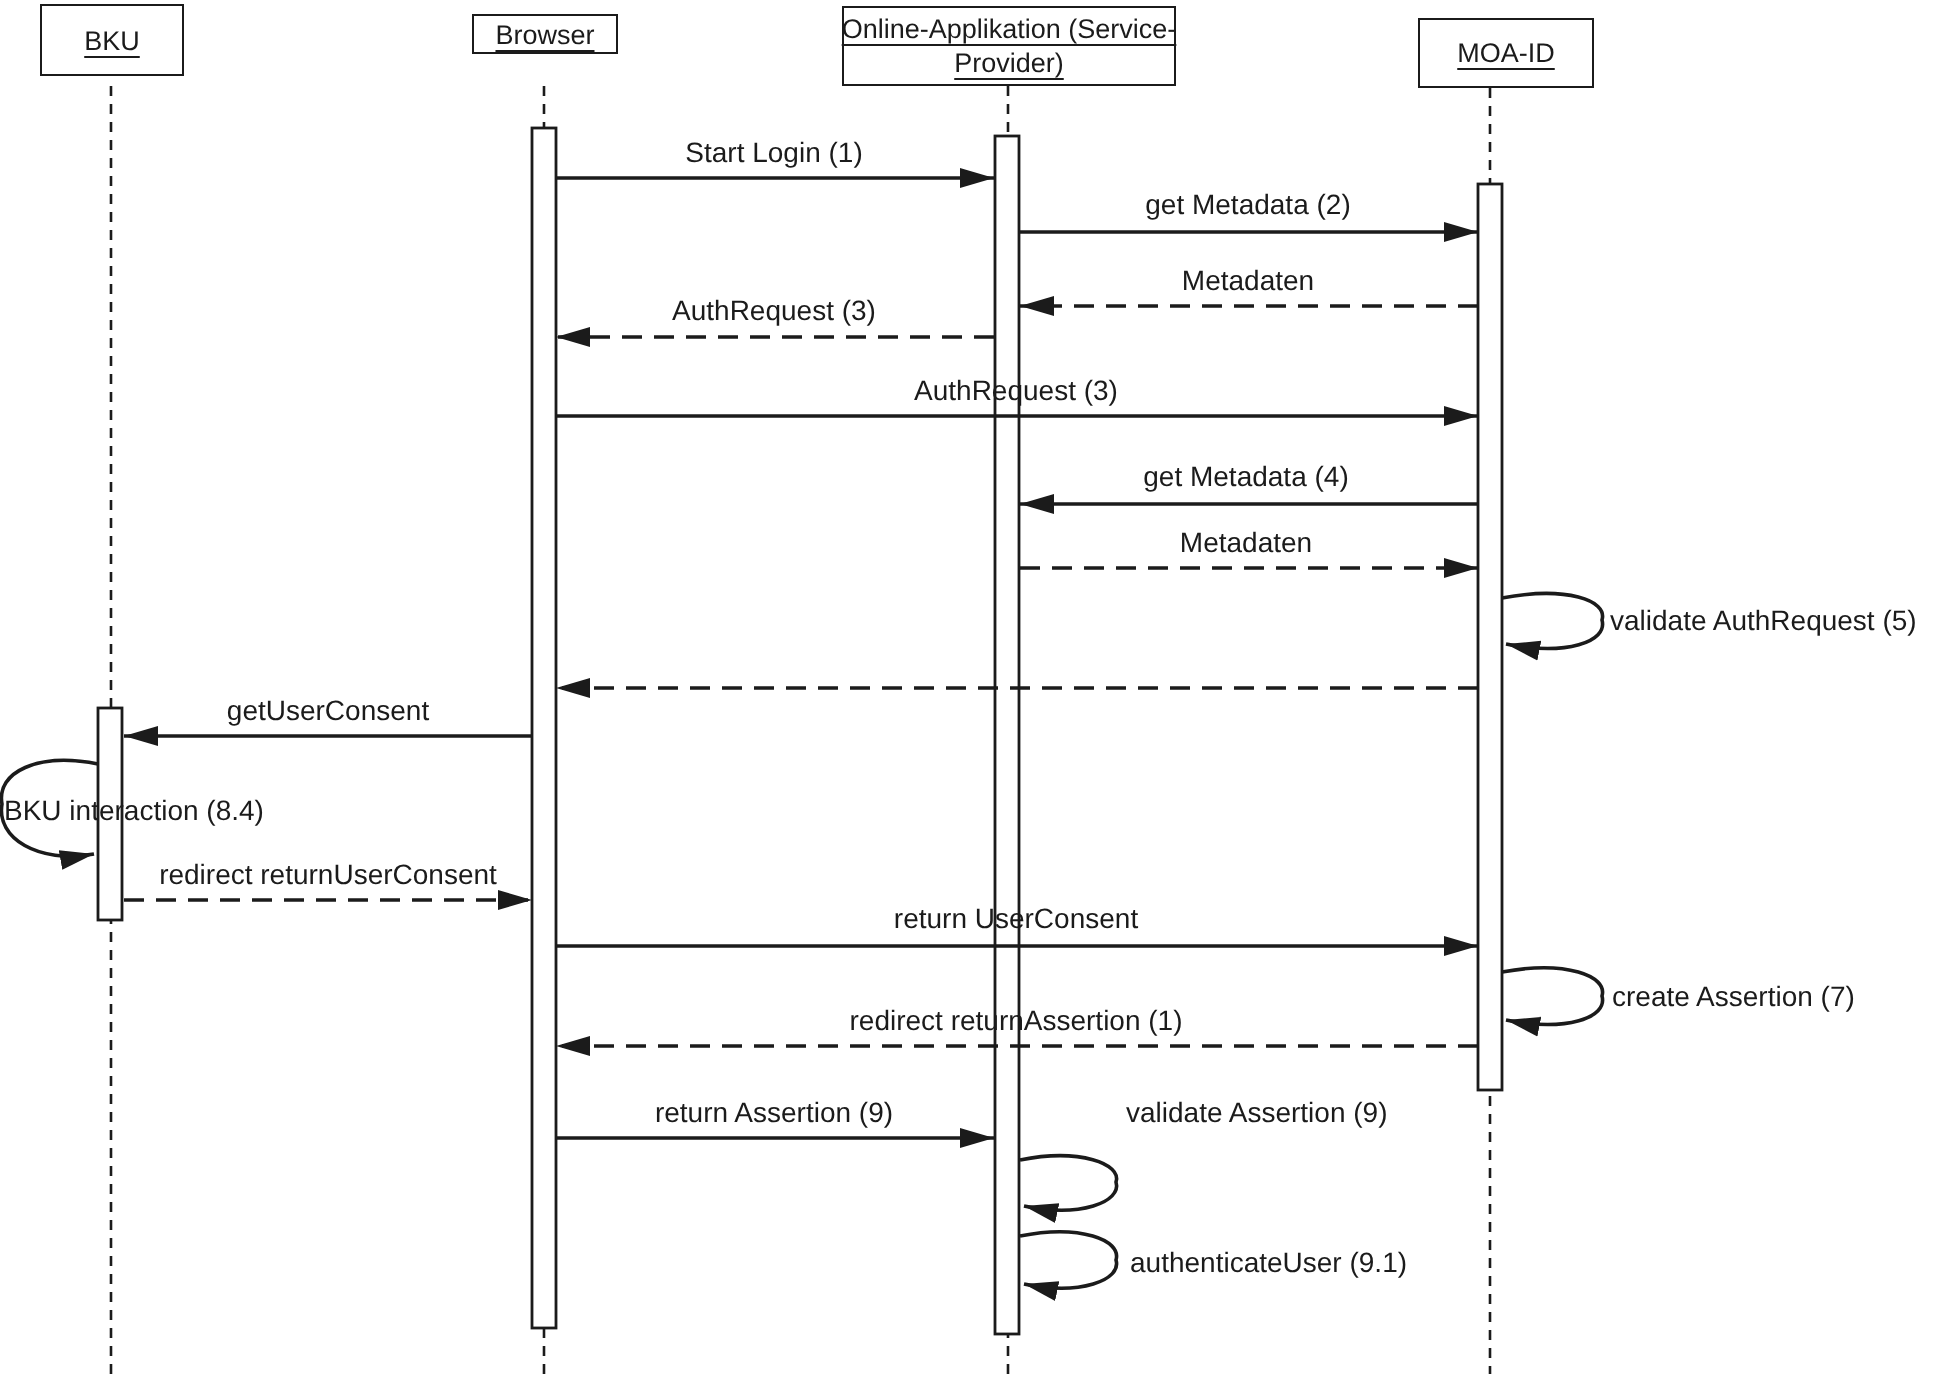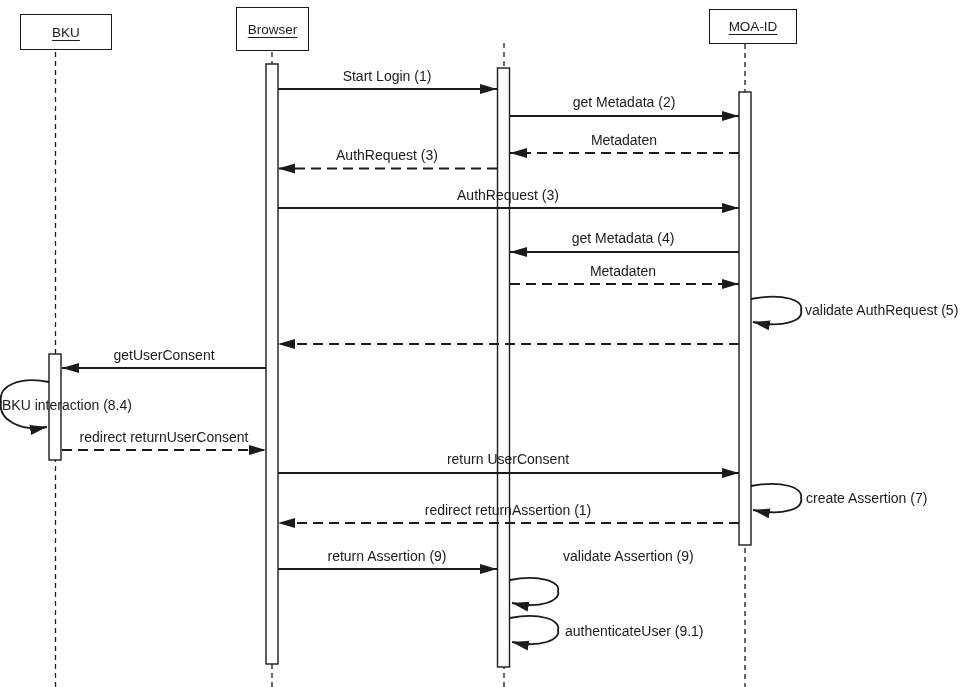--- a/index.html
+++ b/index.html
@@ -60,25 +60,29 @@
 
     <g stroke="#1b1b1b" stroke-width="1.8" fill="none">
       <path d="M 751,299 C 783,293 804,300 801,310 C 804,321 783,328 753,322" marker-end="url(#ah)"></path>
       <path d="M 49,382 C 19,376 -2,386 1,402 C -2,419 19,432 47,427" marker-end="url(#ah)"></path>
       <path d="M 751,486 C 783,480 804,488 801,498 C 804,509 783,516 753,510" marker-end="url(#ah)"></path>
       <path d="M 510,580 C 540,574 561,582 558,591 C 561,601 540,609 512,603" marker-end="url(#ah)"></path>
       <path d="M 510,618 C 540,612 561,620 558,630 C 561,640 540,648 512,642" marker-end="url(#ah)"></path>
     </g>
   </svg>
 
-  <div class="actor" style="left:20px;top:14px;width:92px;height:36px">
+  <div class="actor" style="left:20px;top:2px;width:72px;height:36px">
     <span>BKU</span>
   </div>
-  <div class="actor" style="left:236px;top:7px;width:73px;height:44px">
+  <div class="actor" style="left:236px;top:7px;width:73px;height:20px">
     <span>Browser</span>
+  </div>
+  <div class="actor" style="left:421px;top:3px;width:167px;height:40px">
+    <span>Online-Applikation (Service-</span>
+    <span>Provider)</span>
   </div>
   <div class="actor" style="left:709px;top:9px;width:88px;height:35px">
     <span>MOA-ID</span>
   </div>
 
   <div class="msg c" style="left:387px;top:68px">Start Login (1)</div>
   <div class="msg c" style="left:624px;top:94px">get Metadata (2)</div>
   <div class="msg c" style="left:624px;top:132px">Metadaten</div>
   <div class="msg c" style="left:387px;top:147px">AuthRequest (3)</div>
   <div class="msg c" style="left:508px;top:187px">AuthRequest (3)</div>

